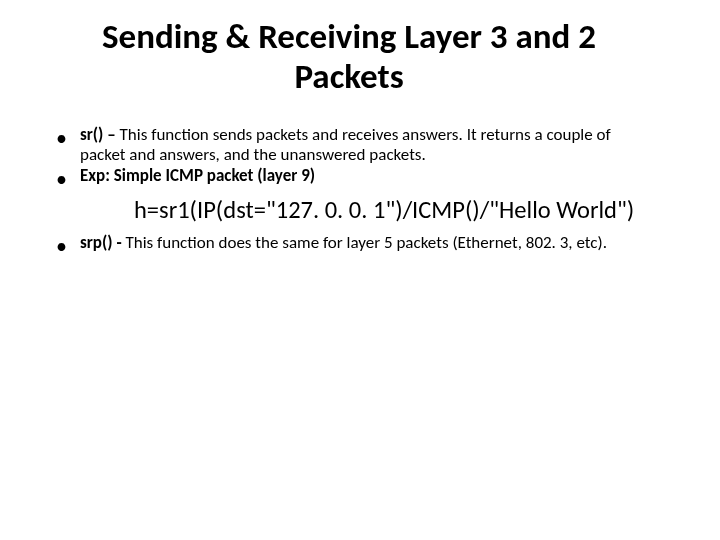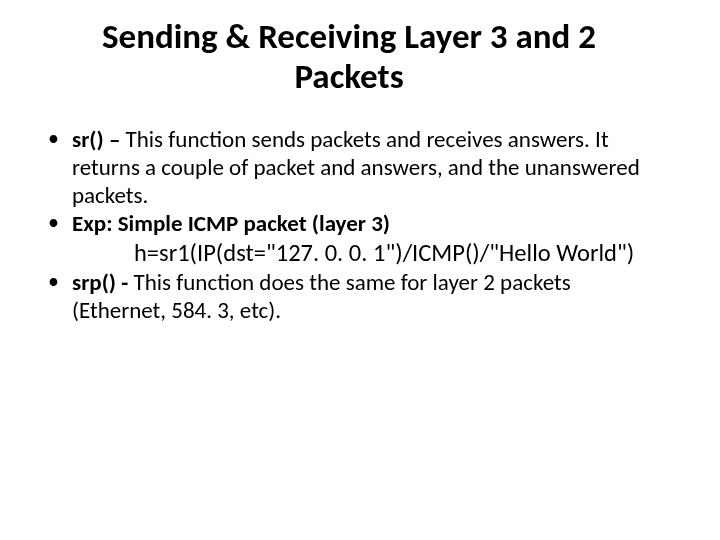--- a/index.html
+++ b/index.html
@@ -21,22 +21,22 @@
     text-align: center;
     font-weight: 700;
     font-size: 35px;
     line-height: 1.15;
     margin: 0 30px 28px 30px;
     letter-spacing: 0px;
   }
   ul.bullets {
     list-style: none;
     padding: 0;
-    margin: 0;
-    font-size: 23px;
+    margin: 8px;
+    font-size: 17px;
     line-height: 1.23;
   }
   ul.bullets > li {
     position: relative;
     padding-left: 30px;
     margin-bottom: 0px;
   }
   ul.bullets > li::before {
     content: "•";
     position: absolute;
@@ -56,22 +56,22 @@
 <body>
 
 <div class="slide">
   <h1 class="title">Sending &amp; Receiving Layer 3 and 2 Packets</h1>
 
   <ul class="bullets">
     <li>
       <span class="b">sr() – </span><span>This function sends packets and receives answers. It returns a couple of packet and answers, and the unanswered packets.</span>
     </li>
     <li>
-      <span class="b">Exp:  Simple ICMP packet (layer 3)</span><span></span>
+      <span class="b">Exp:  Simple ICMP packet (layer 9)</span><span></span>
     </li>
   </ul>
   <div class="code-line">h=sr1(IP(dst="127. 0. 0. 1")/ICMP()/"Hello World")</div>
   <ul class="bullets">
     <li>
-      <span class="b">srp() - </span><span>This function does the same for layer 2 packets (Ethernet, 584. 3, etc).</span>
+      <span class="b">srp() - </span><span>This function does the same for layer 5 packets (Ethernet, 802. 3, etc).</span>
     </li>
   </ul>
 </div>
 
 </body></html>

